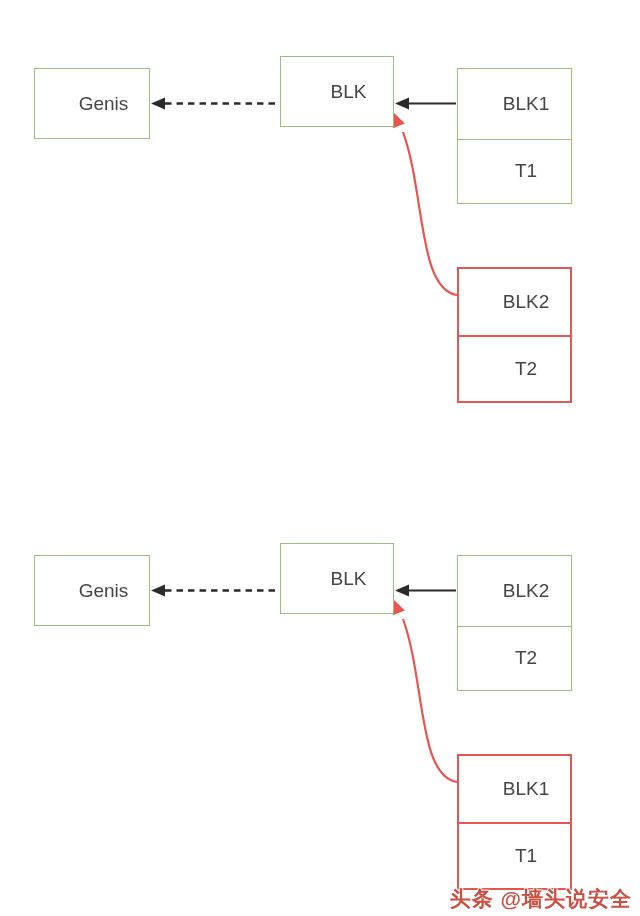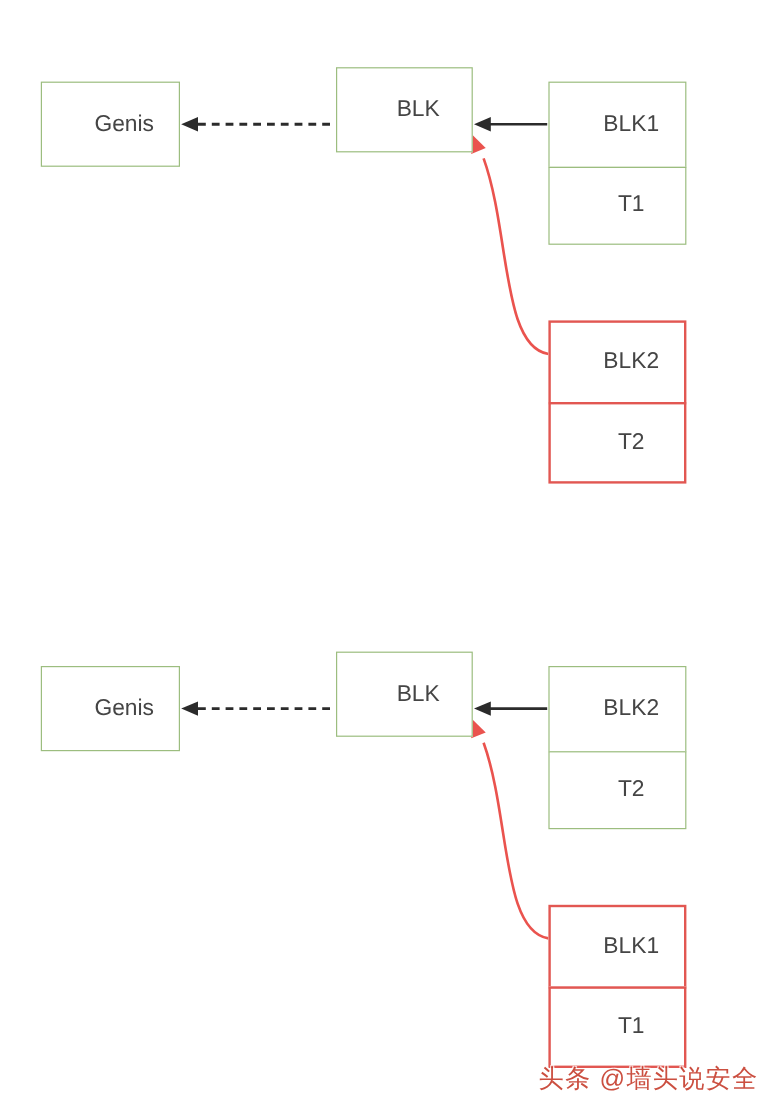--- a/index.html
+++ b/index.html
@@ -65,21 +65,21 @@
     stroke: var(--red_arrow, #ea534e);
     stroke-width: 2.2;
     fill: none;
   }
   .red-head { fill: var(--red_arrow, #ea534e); }
 
   .watermark {
     position: absolute;
     right: 8px; bottom: 3px;
     font-size: 21px;
-    font-weight: normal;
+    font-weight: bold;
     letter-spacing: 1px;
     color: var(--watermark, #c63c2c);
     opacity: 0.9;
     text-shadow: -1px -1px 0 rgba(255,255,255,.85), 1px -1px 0 rgba(255,255,255,.85),
                  -1px 1px 0 rgba(255,255,255,.85), 1px 1px 0 rgba(255,255,255,.85);
     white-space: nowrap;
   }
 </style>
 </head>
 <body>

